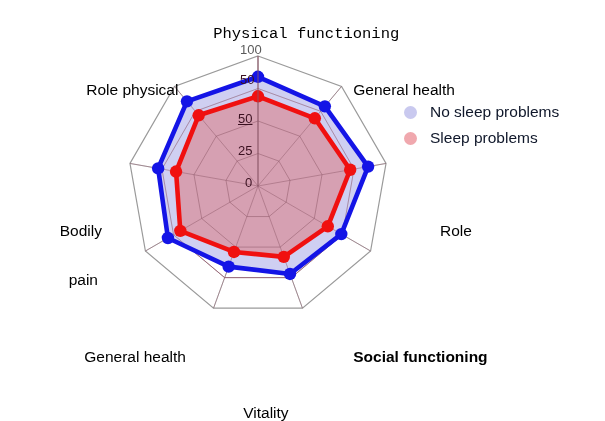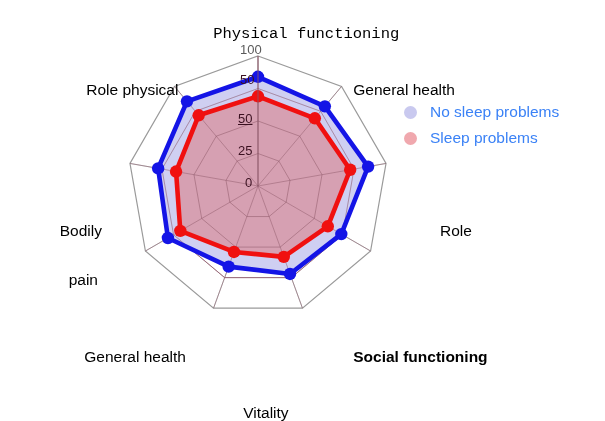--- a/index.html
+++ b/index.html
@@ -51,21 +51,21 @@
   .legend-swatch {
     width: 13px;
     height: 13px;
     border-radius: 50%;
     margin-right: 13px;
     flex: 0 0 auto;
   }
   .legend-text {
     font-family: "Liberation Sans", sans-serif;
     font-size: 15.5px;
-    color: #3b82f6;
+    color: #0f172a;
     white-space: pre;
   }
 </style>
 </head>
 <body>
 
 <div id="root">
 
   <svg id="chart-svg" width="605" height="421">
     <g>

